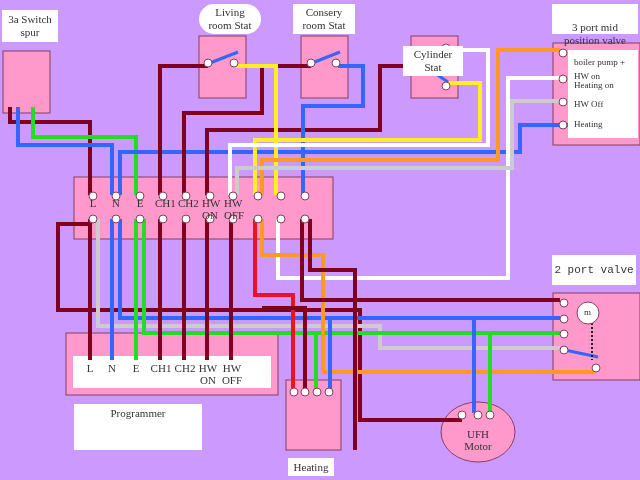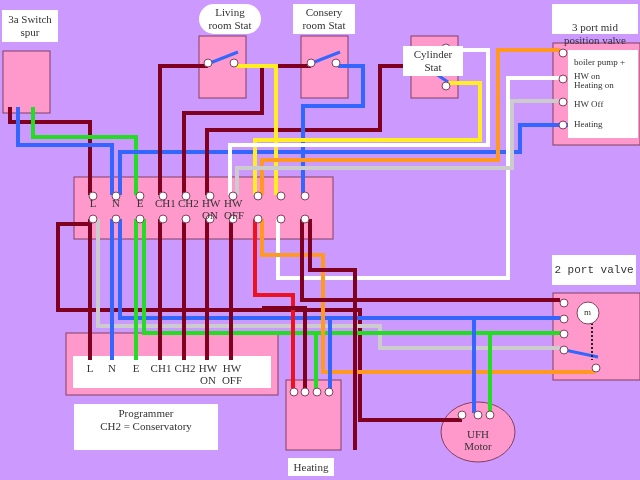--- a/index.html
+++ b/index.html
@@ -141,23 +141,22 @@
 <div class="lbl" style="left:403px;top:4px;width:60px;height:30px;padding-top:2px;margin-top:42px;">
   <div>Cylinder</div>
   <div>Stat</div>
 </div>
 <div class="lbl" style="left:552px;top:4px;width:86px;height:30px;padding-top:17px;">
   <div>3 port mid</div>
   <div>position valve</div>
 </div>
 <div class="lbl" style="left:552px;top:255px;width:84px;height:30px;line-height:30px;font-family:Liberation Mono, monospace;">2 port valve</div>
 <div class="lbl" style="left:288px;top:458px;width:46px;height:18px;line-height:18px;">Heating</div>
-<div class="lbl" style="left:74px;top:404px;width:144px;height:46px;padding-top:3px;">
+<div class="lbl" style="left:74px;top:404px;width:128px;height:46px;padding-top:3px;">
   <div>Programmer</div>
-  <div>CH2 = Conservatory</div>
 </div>
 
 <div class="vlbl" style="left:574px;top:55px;width:62px;white-space:normal;">boiler pump + HW on</div>
 <div class="vlbl" style="left:574px;top:78px;">Heating on</div>
 <div class="vlbl" style="left:574px;top:97px;">HW Off</div>
 <div class="vlbl" style="left:574px;top:117px;">Heating</div>
 
 <div class="tlbl" style="left:85px;top:197px;width:16px;">L</div>
 <div class="tlbl" style="left:108px;top:197px;width:16px;">N</div>
 <div class="tlbl" style="left:132px;top:197px;width:16px;">E</div>

